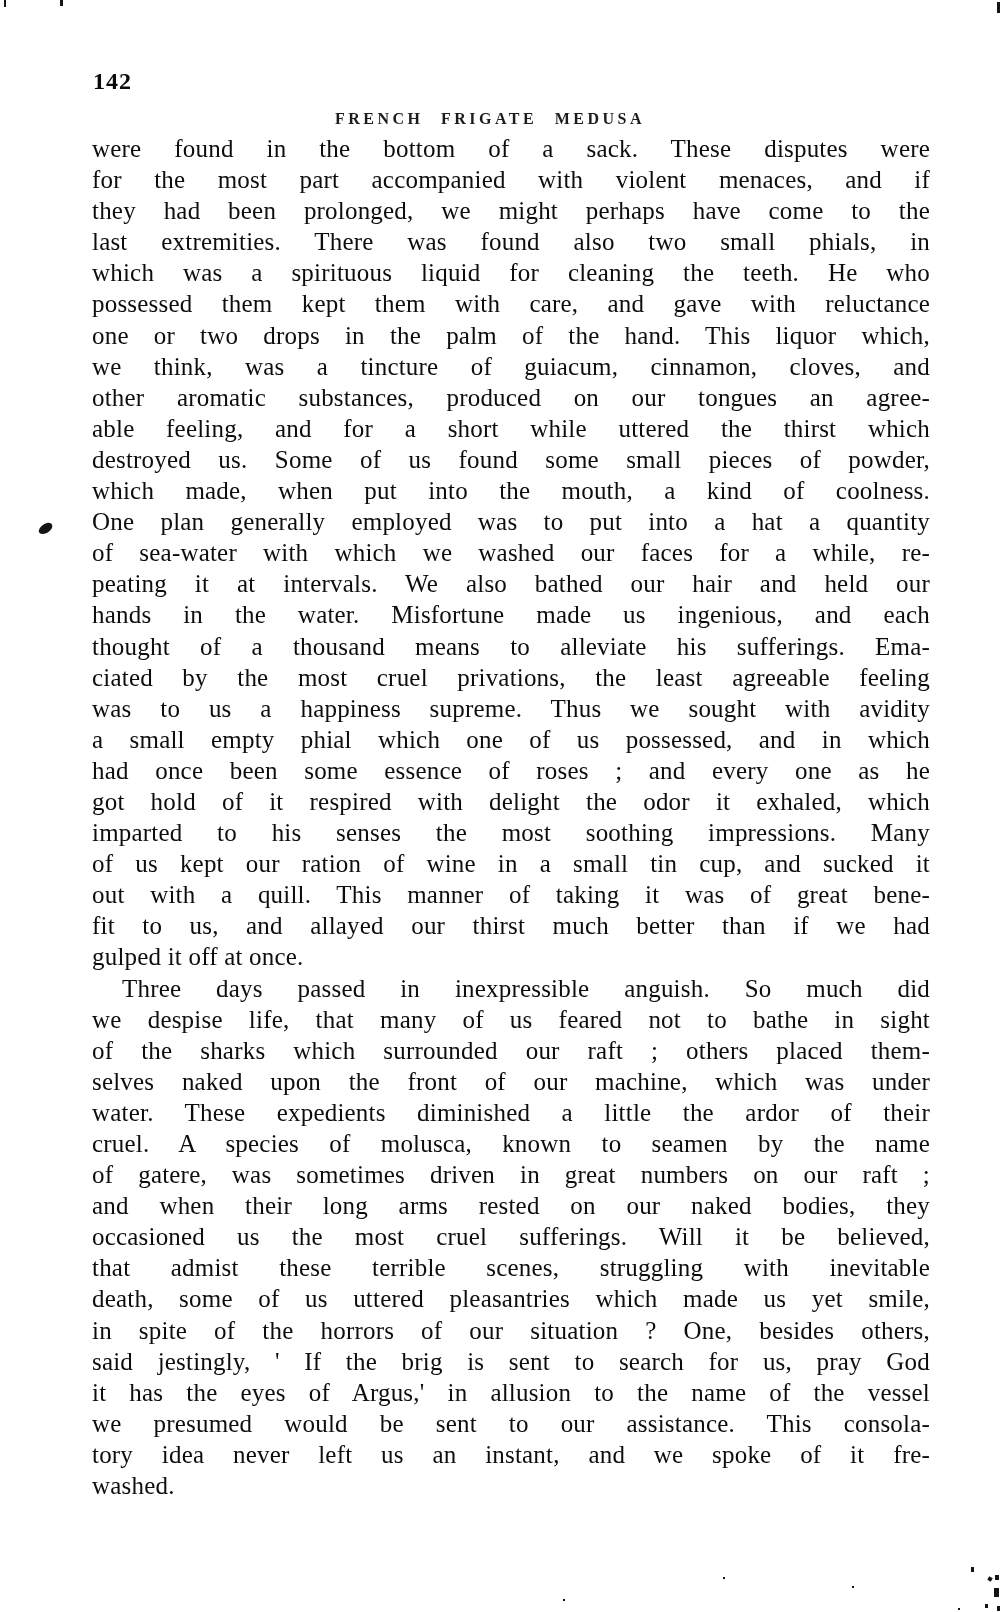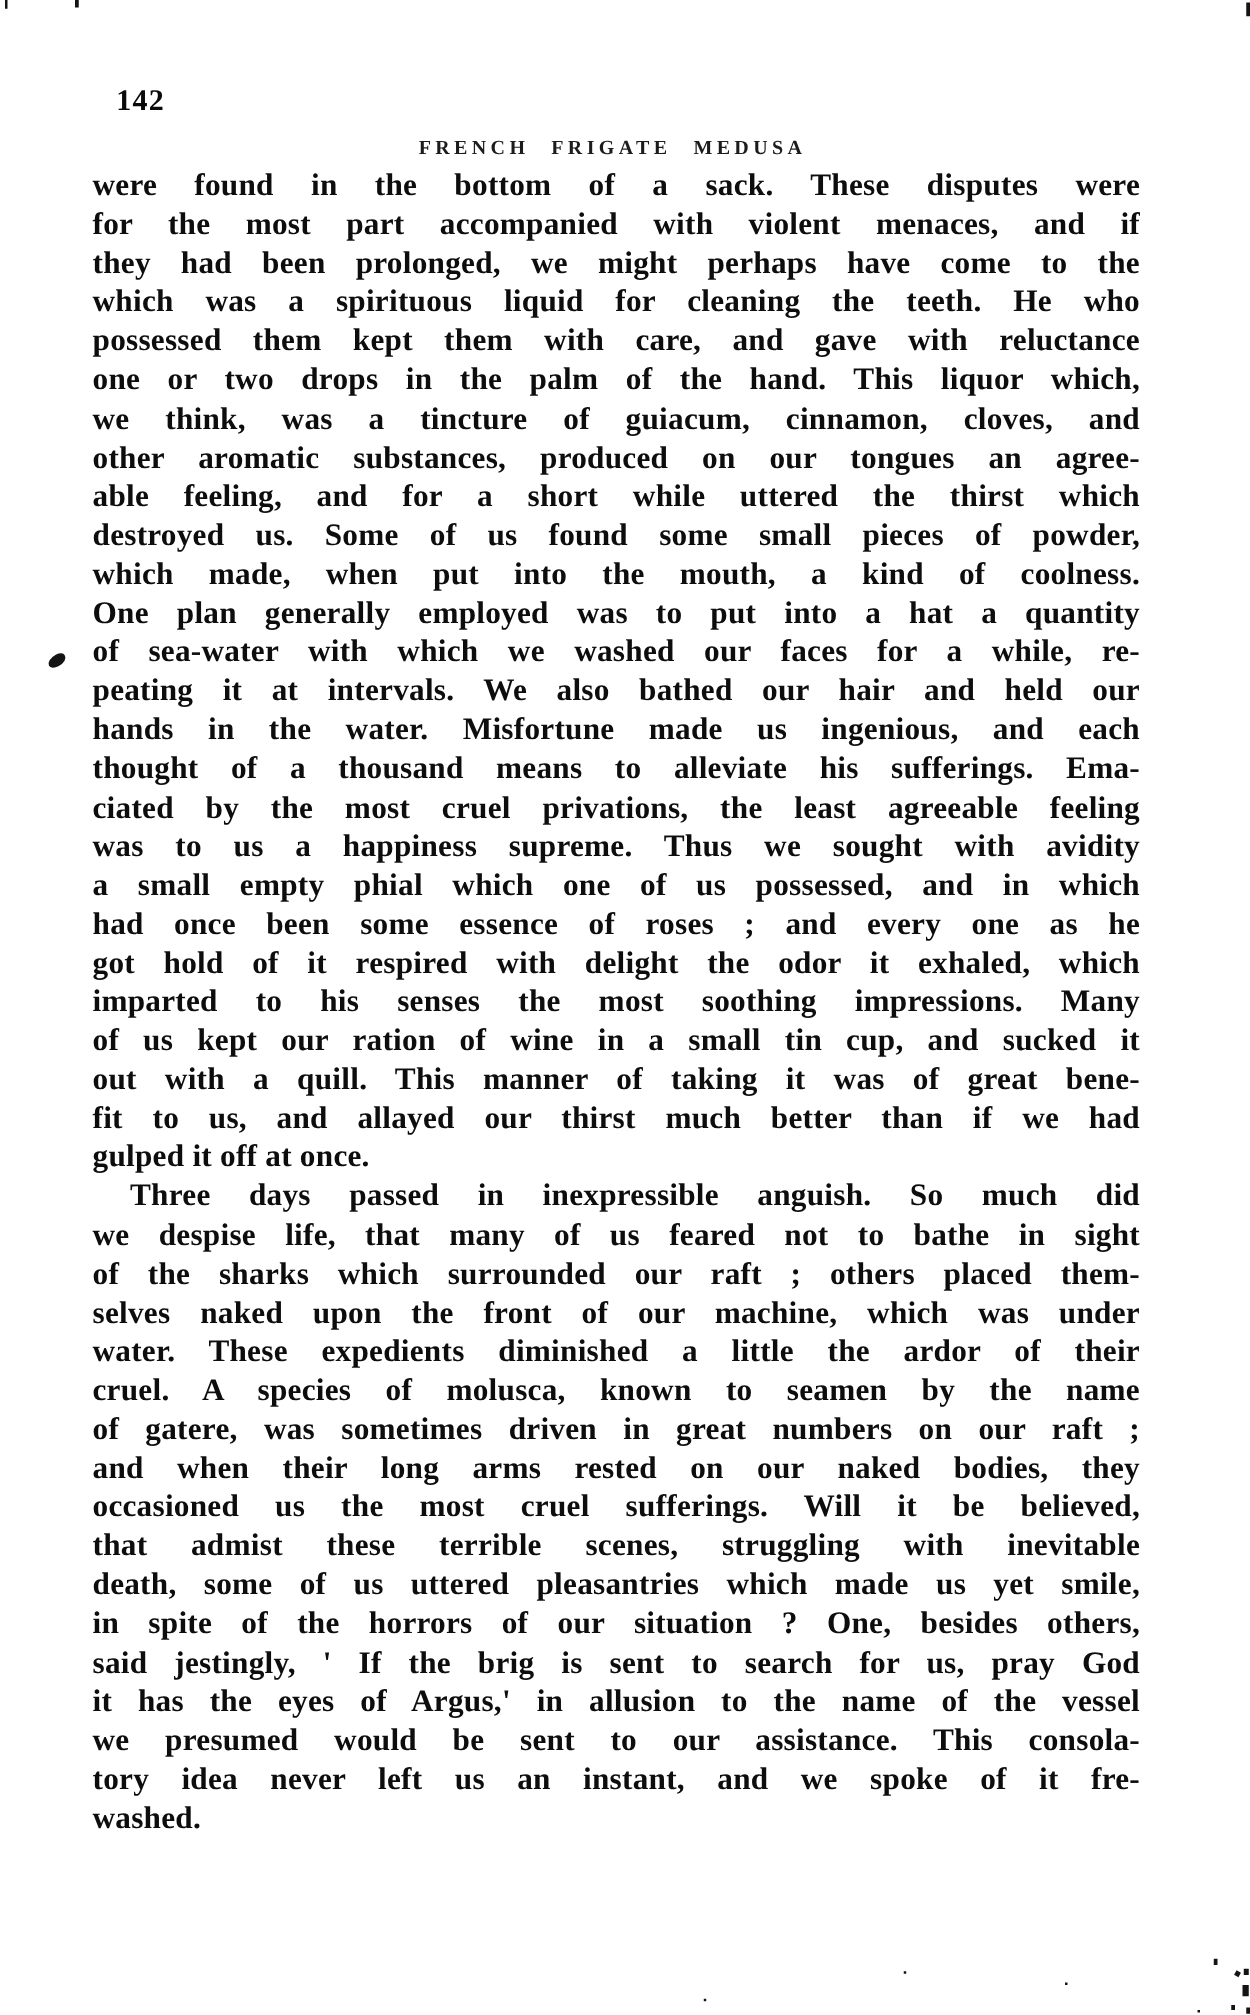--- a/index.html
+++ b/index.html
@@ -33,25 +33,25 @@
     font-size: 16px;
     font-weight: 700;
     letter-spacing: 3.5px;
     word-spacing: 10px;
     color: #1c1c1c;
     margin-top: 36px;
   }
 
   .body-text {
     position: absolute;
-    left: 74px;
+    left: 92px;
     top: 133px;
     width: 838px;
     font-size: 25px;
-    font-weight: 700;
+    font-weight: 400;
     letter-spacing: 0.2px;
     color: #0d0d0d;
   }
 
   .line {
     height: 31.1px;
     line-height: 31.1px;
     text-align: justify;
     text-align-last: justify;
     white-space: nowrap;
@@ -81,20 +81,21 @@
 
   <div class="page-number">142</div>
 
   <div class="running-head">FRENCH FRIGATE MEDUSA</div>
 
   <div class="body-text">
     <div>
         <div class="line">were found in the bottom of a sack.  These disputes were</div>
         <div class="line">for the most part accompanied with violent menaces, and if</div>
         <div class="line">they had been prolonged, we might perhaps have come to the</div>
+        <div class="line">last extremities.  There was found also two small phials, in</div>
         <div class="line">which was a spirituous liquid for cleaning the teeth.  He who</div>
         <div class="line">possessed them kept them with care, and gave with reluctance</div>
         <div class="line">one or two drops in the palm of the hand.  This liquor which,</div>
         <div class="line">we think, was a tincture of guiacum, cinnamon, cloves, and</div>
         <div class="line">other aromatic substances, produced on our tongues an agree-</div>
         <div class="line">able feeling, and for a short while uttered the thirst which</div>
         <div class="line">destroyed us.  Some of us found some small pieces of powder,</div>
         <div class="line">which made, when put into the mouth, a kind of coolness.</div>
         <div class="line">One plan generally employed was to put into a hat a quantity</div>
         <div class="line">of sea-water with which we washed our faces for a while, re-</div>

